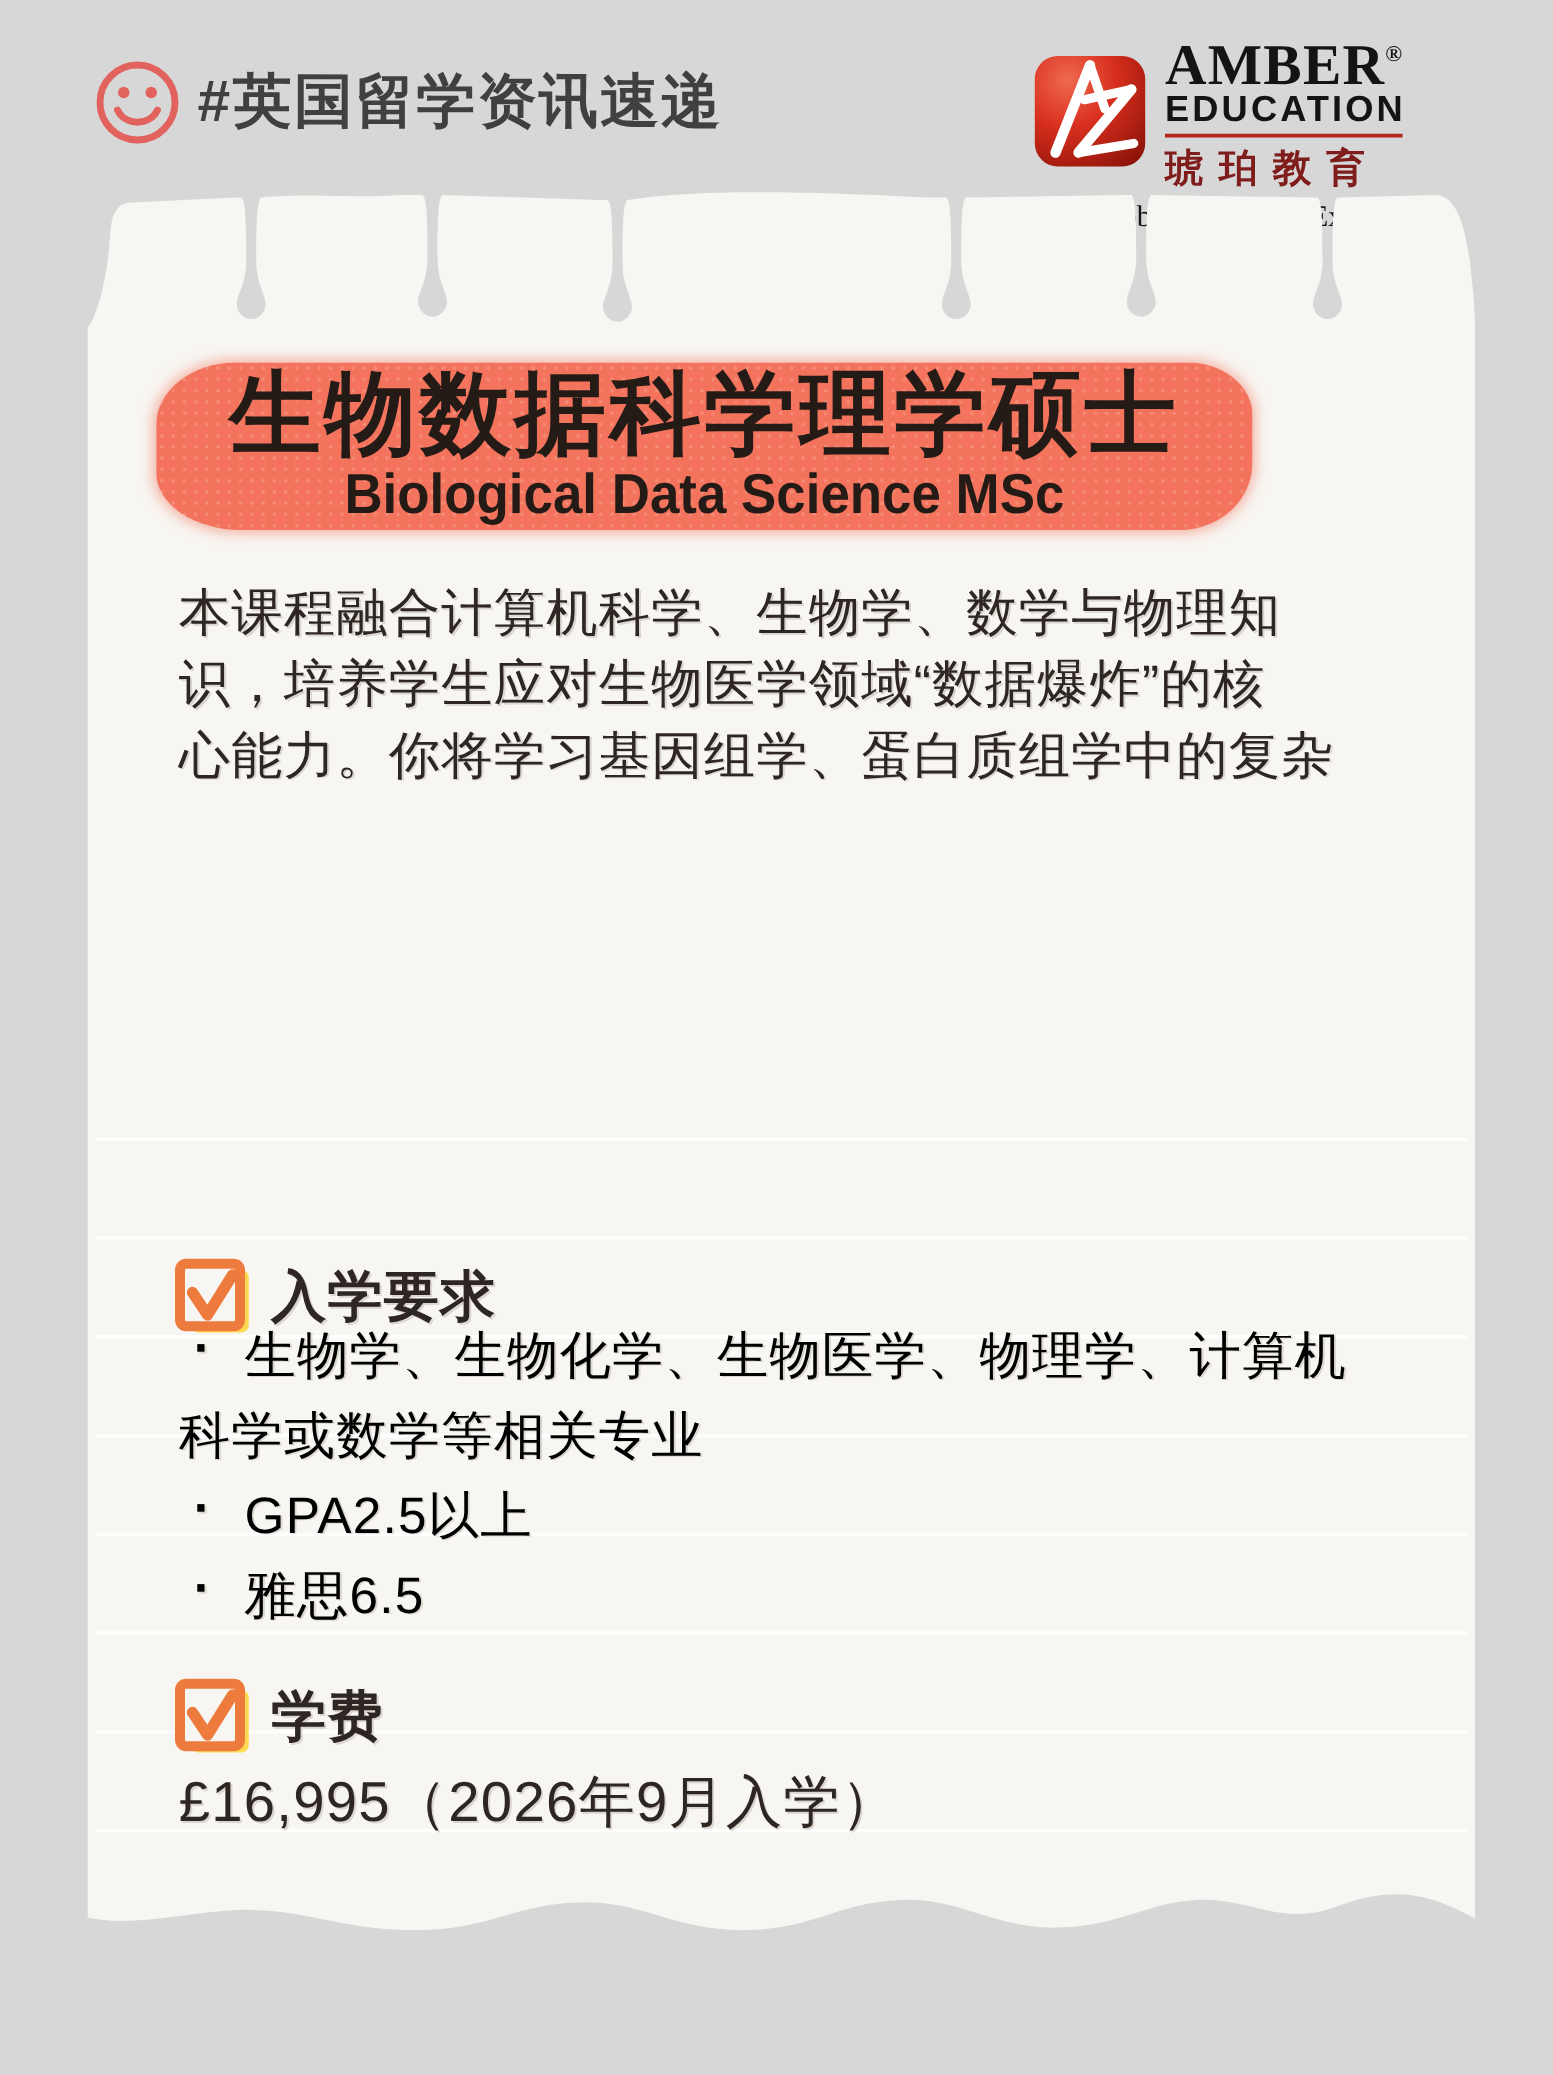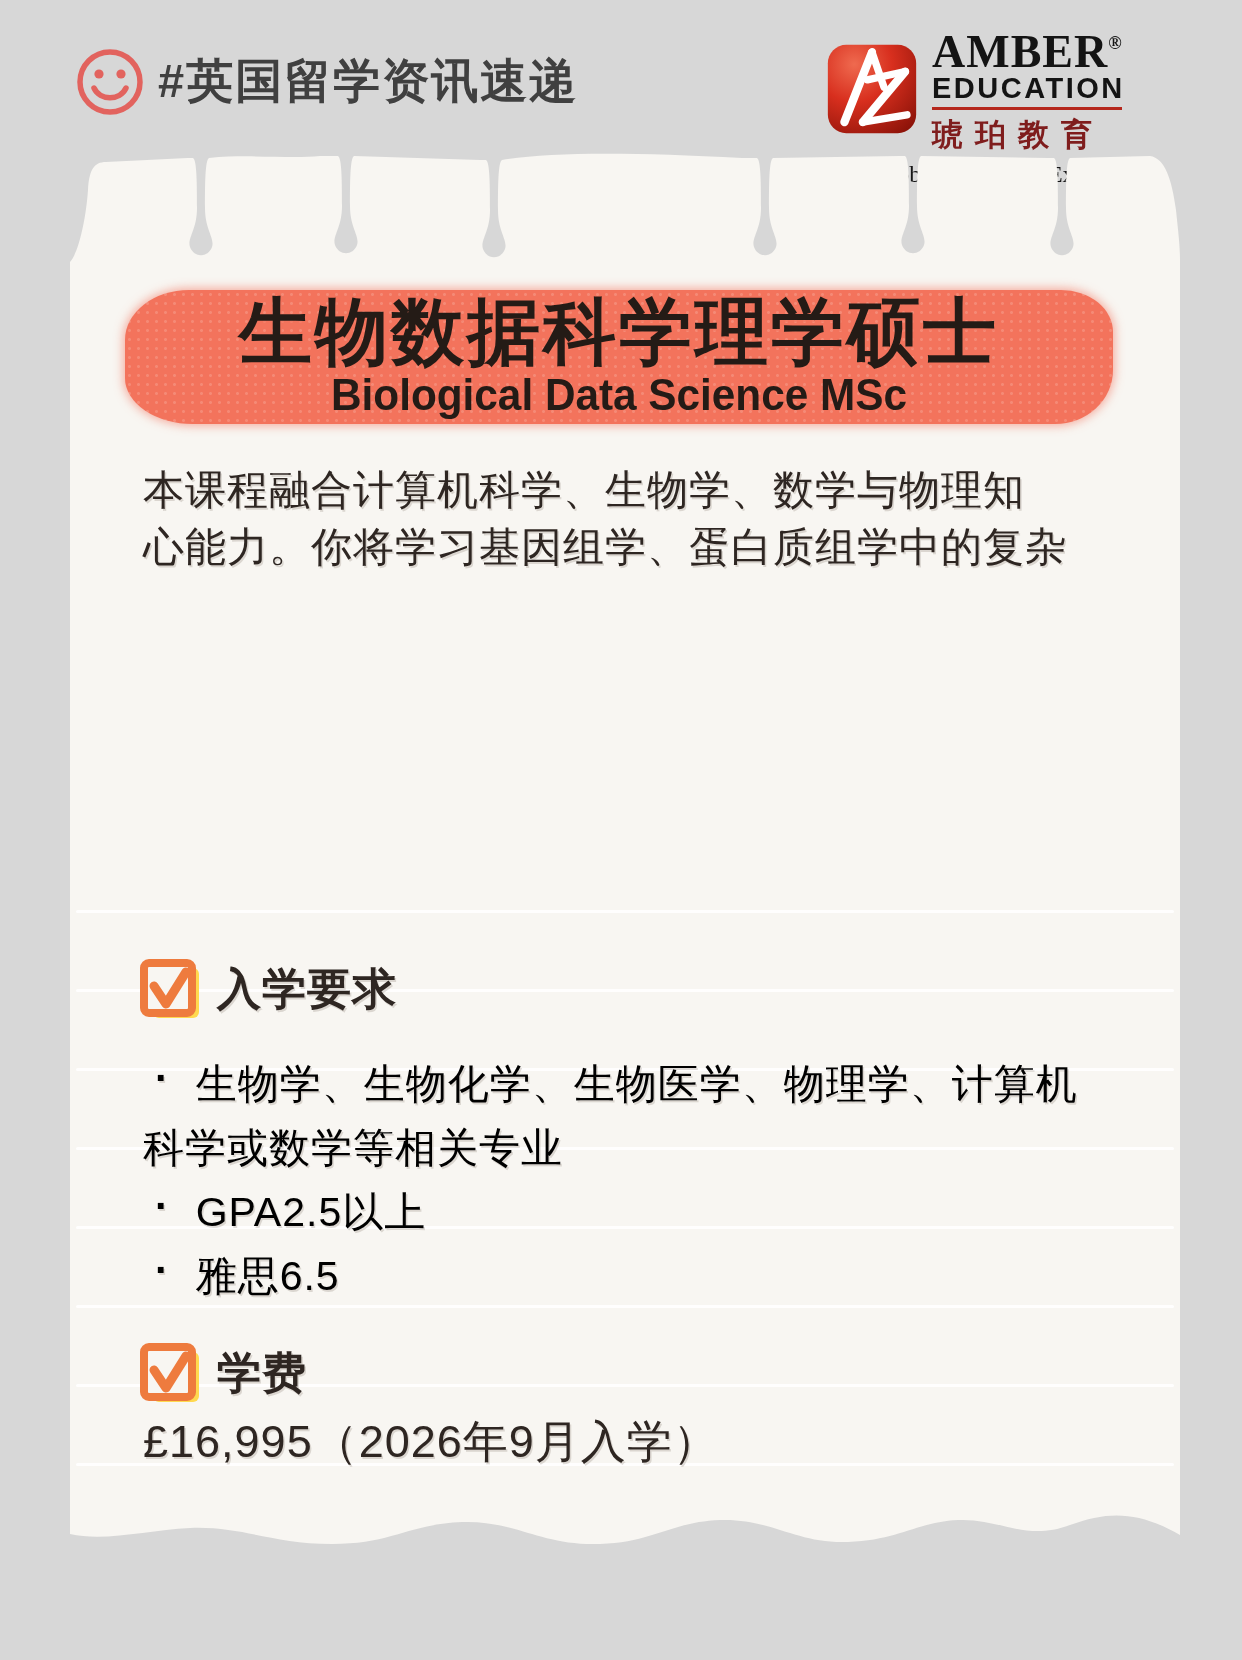--- a/index.html
+++ b/index.html
@@ -28,21 +28,21 @@
   .logo-divider{height:3px;background:#b5271c;margin:4px 0 4px 0;}
   .brandcn{font-size:31px;font-weight:700;letter-spacing:12px;color:#7f1d1d;white-space:nowrap;}
   .tagline{font-family:"Liberation Serif","DejaVu Serif",serif;
     font-size:24px;color:#161616;margin-top:5px;margin-left:4px;white-space:nowrap;}
   
   .card{position:absolute;left:70px;top:150px;width:1110px;height:1420px;}
   .paper{position:absolute;left:0;top:0;}
   .rule{position:absolute;left:6px;right:6px;height:3px;background:rgba(255,255,255,.9);border-radius:2px;}
   
   .banner{
-    position:absolute;left:55px;top:140px;width:988px;height:134px;
+    position:absolute;left:55px;top:140px;width:877px;height:134px;
     background:#f3735c;
     background-image:radial-gradient(rgba(255,255,255,.16) 1.2px, transparent 1.7px);
     background-size:9px 9px;
     border-radius:64px 52px 58px 68px / 50px 42px 54px 46px;
     box-shadow:0 0 10px 2px rgba(243,115,92,.55);
     text-align:center;
   }
   .title-cn{
     margin-top:2px;font-size:73px;line-height:80px;font-weight:900;
     letter-spacing:3px;color:#241b16;text-shadow:2px 2px 0 rgba(243,115,92,.6);
@@ -55,21 +55,21 @@
   
   .intro{position:absolute;left:73px;top:312px;}
   .intro-line{font-size:41px;line-height:57px;letter-spacing:1px;color:#2e2622;
     text-shadow:1.5px 1.5px 0 rgba(130,118,108,.25);}
   ul{list-style:none;margin:0;padding:0;}
   .hl-list{position:absolute;left:73px;top:546px;max-width:960px;}
   .hl-list li{font-size:41px;line-height:62px;letter-spacing:1px;color:#2e2622;
     text-shadow:1.5px 1.5px 0 rgba(130,118,108,.25);}
   .dot{display:inline-block;margin:0 26px 0 12px;transform:translateY(-6px);font-weight:700;}
   .sec{position:absolute;left:69px;display:flex;align-items:center;}
-  .sec-req{top:808px;}
+  .sec-req{top:856px;}
   .sec-fee{top:1192px;}
   .checkbox{width:62px;height:62px;flex:0 0 auto;}
   .sec-title{margin-left:16px;font-size:44px;font-weight:600;letter-spacing:1px;color:#2e2622;
     text-shadow:1.5px 1.5px 0 rgba(130,118,108,.25);}
   .req-list{position:absolute;left:73px;top:902px;max-width:935px;}
   .req-list li{font-size:41px;line-height:64px;letter-spacing:1px;color:#000000;
     text-shadow:1.5px 1.5px 0 rgba(130,118,108,.25);}
   .fee{position:absolute;left:73px;top:1262px;font-size:45px;letter-spacing:1px;color:#2e2622;
     text-shadow:1.5px 1.5px 0 rgba(130,118,108,.25);}
 </style>
@@ -154,20 +154,21 @@
     <div class="rule" style="top:1234px"></div>
     <div class="rule" style="top:1313px"></div>
 
     <div class="banner">
       <div class="title-cn">生物数据科学理学硕士</div>
       <div class="title-en">Biological Data Science MSc</div>
     </div>
 
     <div class="intro">
       <div class="intro-line">本课程融合计算机科学、生物学、数学与物理知</div>
+      <div class="intro-line">识，培养学生应对生物医学领域“数据爆炸”的核</div>
       <div class="intro-line">心能力。你将学习基因组学、蛋白质组学中的复杂</div>
     </div>
 
 
     <div class="sec sec-req">
       <svg class="checkbox" viewBox="0 0 62 62">
         <rect x="14" y="10" width="46" height="50" rx="6" fill="#ffd94f"></rect>
         <rect x="5" y="5" width="48" height="50" rx="5" fill="#f8f6f2" stroke="#ee7b3e" stroke-width="8"></rect>
         <path d="M15 28 L27 46 L47 14" fill="none" stroke="#ee7b3e" stroke-width="9" stroke-linecap="round" stroke-linejoin="round"></path>
       </svg>

